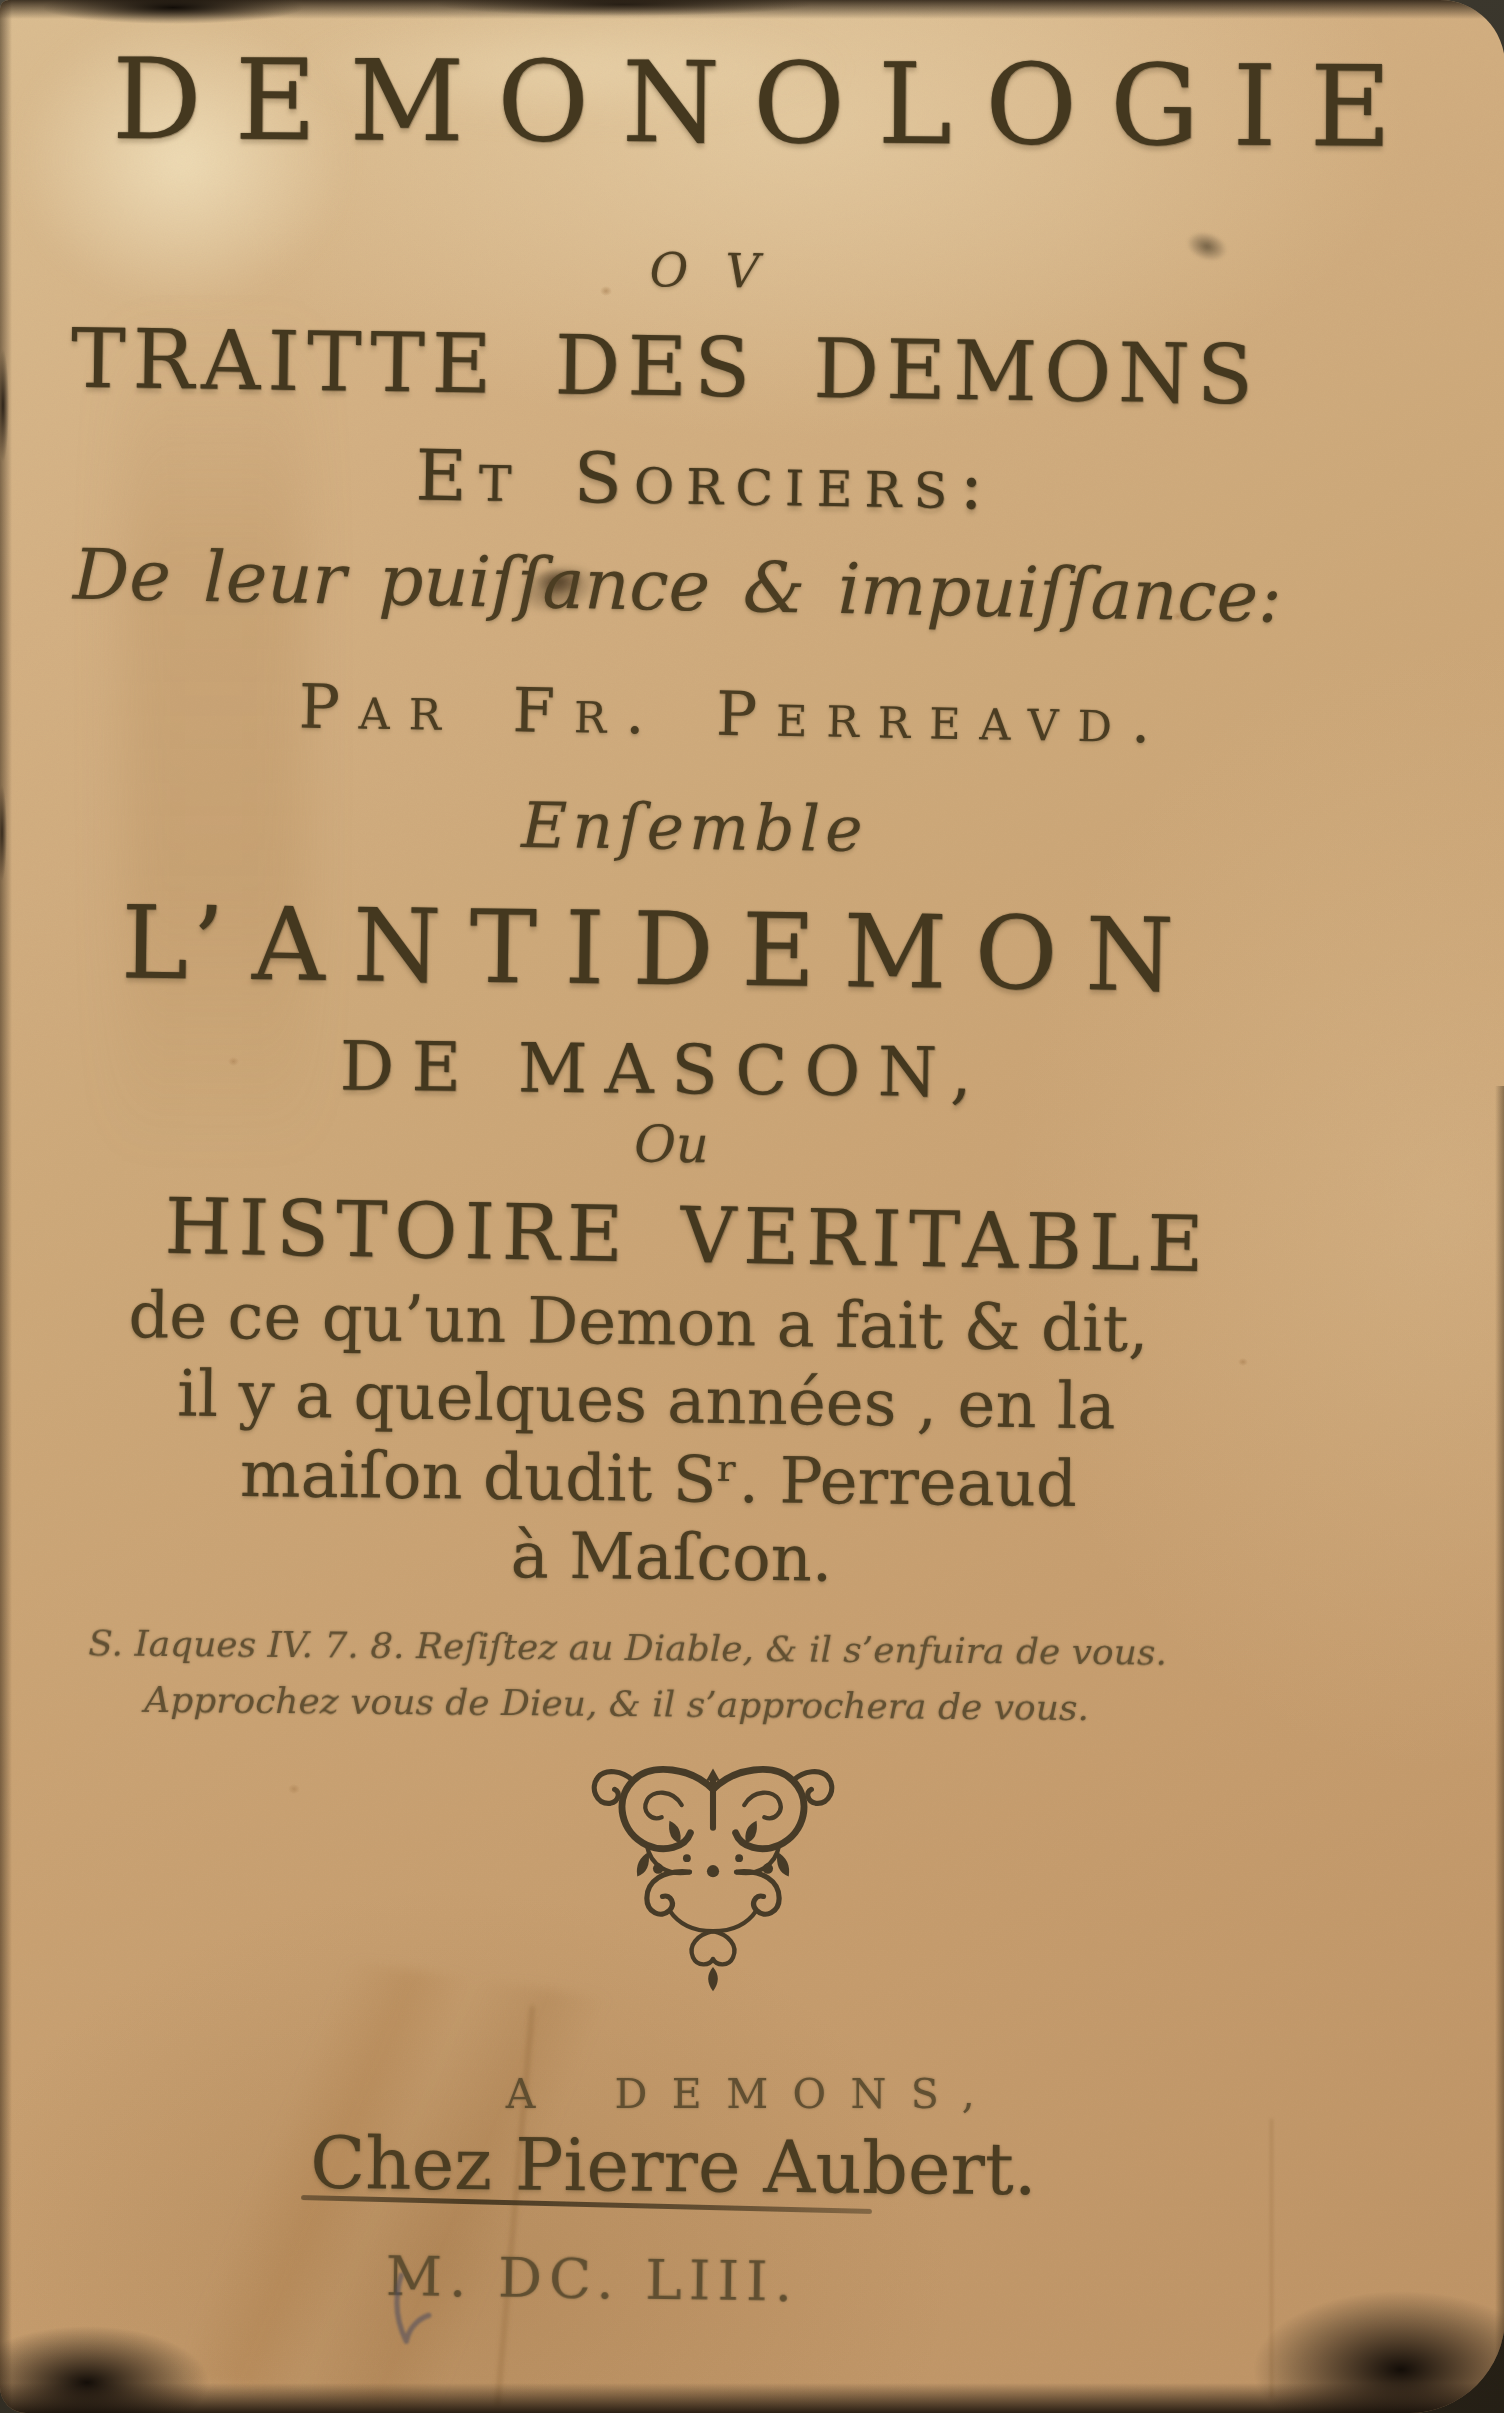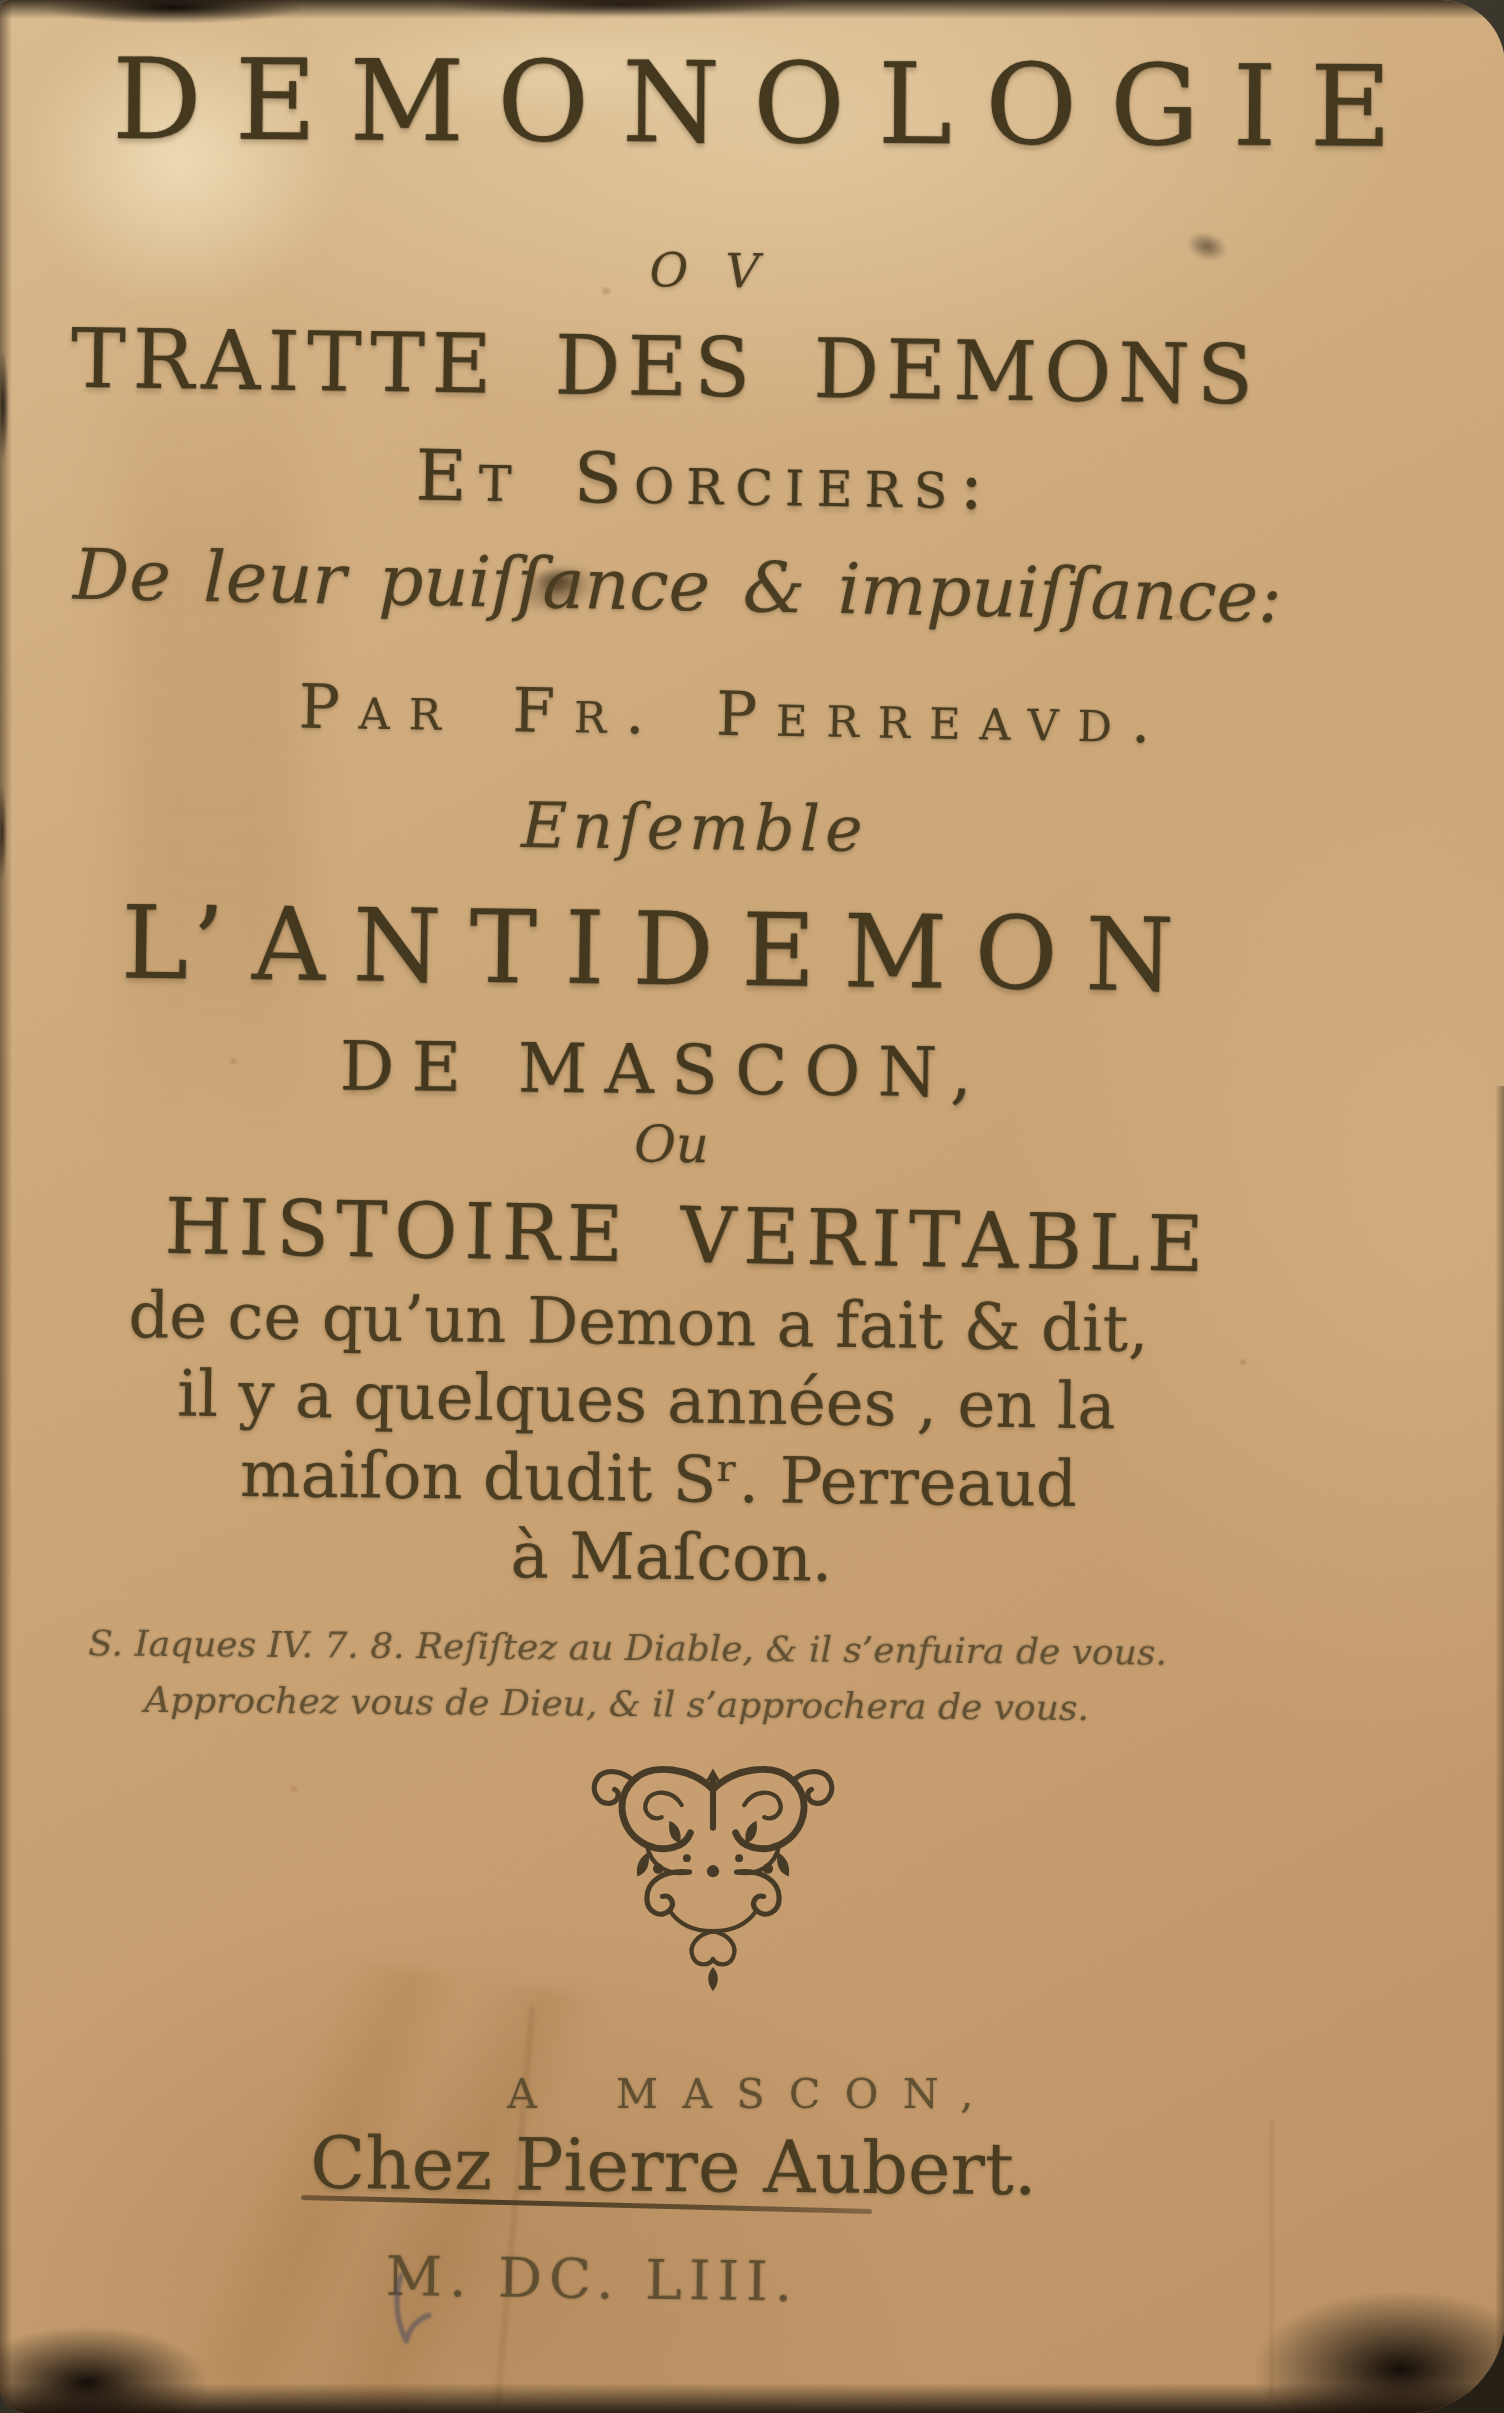--- a/index.html
+++ b/index.html
@@ -82,21 +82,21 @@
           <path d="M170,191 C152,195 141,207 147,221 C152,232 166,231 170,223" stroke-width="5"></path>
           <circle cx="140" cy="107" r="4.5" fill="#3a3120" stroke="none"></circle>
           <circle cx="107" cy="119" r="6" fill="#3a3120" stroke="none"></circle>
         </g>
         <use href="#lhalf" transform="translate(340,0) scale(-1,1)"></use>
         <circle cx="170" cy="122" r="7" fill="#3a3120" stroke="none"></circle>
         <path d="M170,232 q11,13 0,28 q-11,-15 0,-28" fill="#3a3120" stroke="none"></path>
       </g>
     </svg>
 
-    <div class="line faded" style="top:2073px;font-size:41px;letter-spacing:24.4px;word-spacing:17.4px;transform:translateX(-60px) rotate(.6deeg);">A MASCON,</div>
+    <div class="line faded" style="top:2073px;font-size:41px;letter-spacing:24.4px;word-spacing:17.4px;transform:translateX(-60px) rotate(.6deeg);">A DEMONS,</div>
     <div class="line soft" style="top:2128px;font-size:72px;transform:translateX(-79px) rotate(.5deg);">Chez Pierre Aubert.</div>
     <div class="rule" style="left:301px;top:2202px;width:571px;height:5.2px;transform:rotate(1.4deg);"></div>
     <div class="line faded" style="top:2250px;font-size:55px;letter-spacing:7px;transform:translateX(-160px) rotate(.8deg);">M. DC. LIII.</div>
 
     <svg viewBox="0 0 60 90" style="position:absolute;left:389px;top:2272px;width:52px;height:78px;filter:blur(0.9px);opacity:.55;">
       <path d="M14,4 C6,30 8,56 20,80 M20,80 C23,64 34,54 46,50" stroke="#4a4a5e" stroke-width="6" fill="none" stroke-linecap="round"></path>
     </svg>
 
     <div class="edge" style="left:0;top:0;right:0;height:19px;background:linear-gradient(to bottom,rgba(24,16,8,.8),rgba(24,16,8,0));"></div>
     <div class="edge" style="left:42px;top:-8.7px;width:262px;height:33px;background:radial-gradient(closest-side,rgba(12,8,4,.95),rgba(12,8,4,0));"></div>

